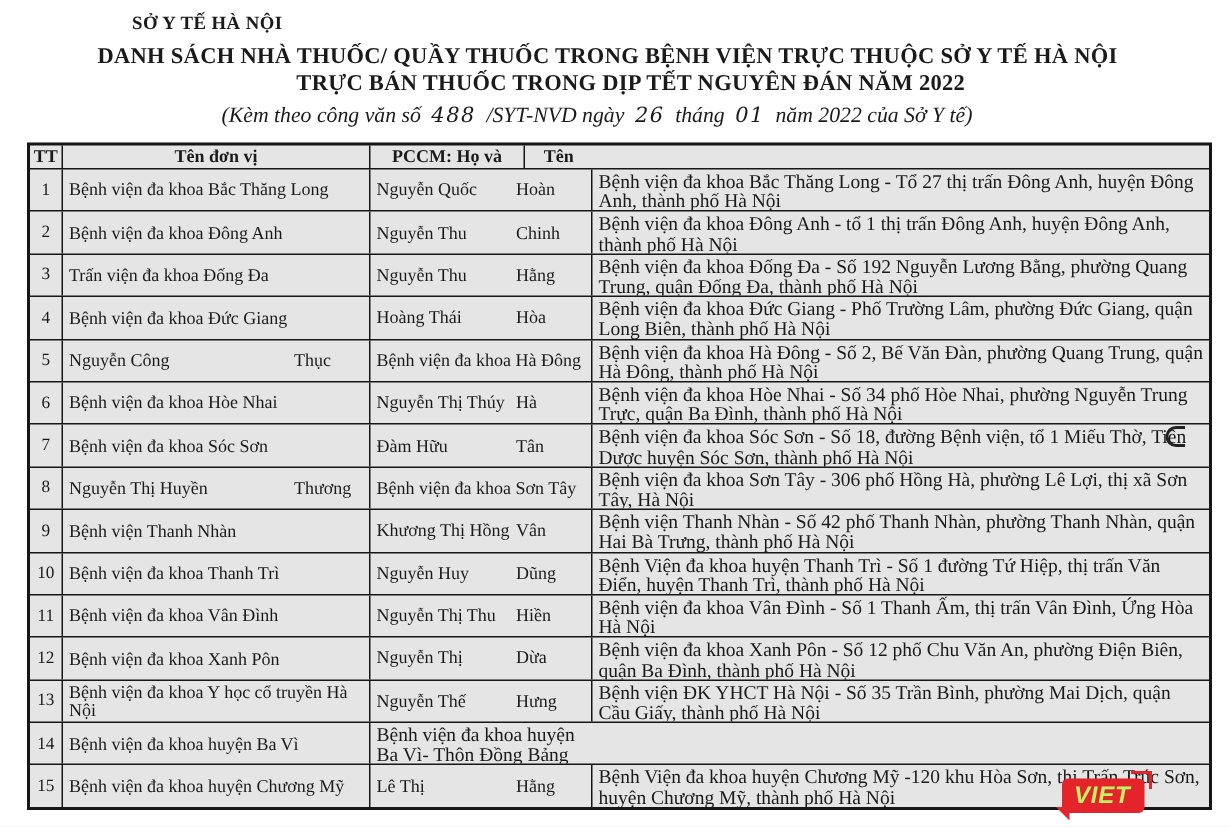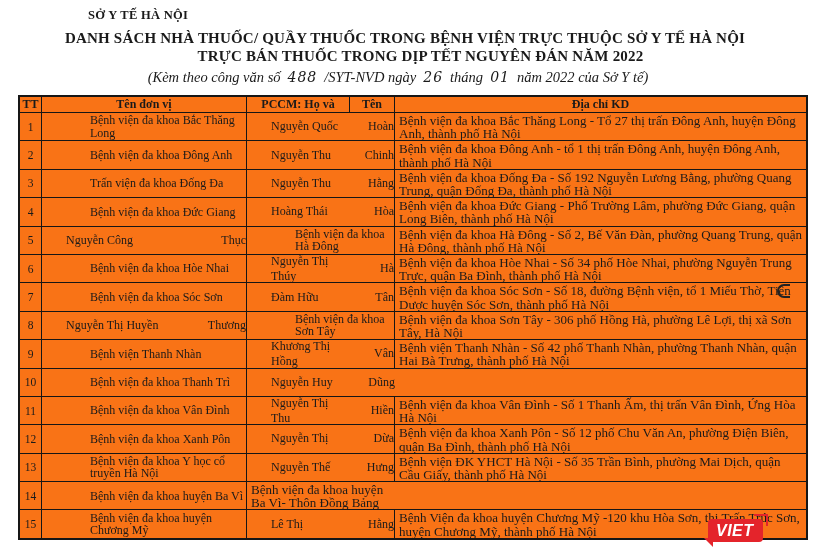--- a/index.html
+++ b/index.html
@@ -22,59 +22,59 @@
     position:absolute;left:0;right:24px;top:69px;text-align:center;
     font-style:italic;font-size:14.5px;
   }
   .hand{
     font-family:"DejaVu Serif",serif;font-style:italic;
     font-size:14px;letter-spacing:1px;padding:0 7px;
   }
   
   .doc-table{
     position:absolute;left:18px;top:95px;width:790px;
-    border:2px solid #161616;box-sizing:border-box;background:#f97316;
+    border:2px solid #161616;box-sizing:border-box;background:#e5e5e5;
   }
   .thead{
     display:grid;grid-template-columns:22px 205px 103px 45px 1fr;
     font-weight:bold;font-size:12px;text-align:center;
     height:15px;line-height:15px;
   }
   .thead .hc{border-right:1.2px solid #161616;overflow:hidden;}
   .thead .hc:last-child{border-right:none;}
   .trow{
     display:grid;grid-template-columns:22px 205px 148px 1fr;
     border-top:1.2px solid #161616;height:28.4px;box-sizing:border-box;
     font-size:12px;
   }
   .c{border-right:1.2px solid #161616;overflow:hidden;box-sizing:border-box;}
   .c:last-child{border-right:none;}
   .c.tt{display:flex;align-items:center;justify-content:center;font-size:11.5px;}
-  .c.unit{display:flex;align-items:center;padding:0 2px 0 4px;line-height:12.5px;margin-left:44px;}
+  .c.unit{display:flex;align-items:center;padding:0 2px 0 4px;line-height:12.5px;}
   .c.name{display:flex;align-items:center;}
-  .name .ho{flex:1;padding-left:4px;margin-left:20px;}
-  .name .ten{width:50px;text-align:right;padding-left:2px;flex:none;}
+  .name .ho{flex:1;padding-left:4px;}
+  .name .ten{width:50px;text-align:left;padding-left:2px;flex:none;}
   .c.addr{
     padding:1px 3px 0 4px;font-size:13px;line-height:13.2px;
     display:block;
   }
   
   .scan-mark{
     position:absolute;left:777px;top:284px;width:11px;height:10px;
     border:2px solid #222;border-right:none;border-radius:8px 0 0 8px;
   }
   
   .viet{position:absolute;left:704px;top:514px;width:70px;height:34px;}
   .viet-fold{
     position:absolute;right:6px;top:0;width:12px;height:10px;
     border:2.5px solid #e4242b;border-left:none;border-bottom:none;
   }
   .viet-main{
     position:absolute;left:4px;top:5px;
-    background:#e4242b;color:#ffffff;
+    background:#e4242b;color:#bef264;
     font-family:"Liberation Sans",sans-serif;font-weight:bold;font-style:italic;
     font-size:16px;line-height:23px;height:23px;padding:0 9px 0 8px;
     border-radius:4px;letter-spacing:.5px;
   }
   .viet-tail{
     position:absolute;left:0px;top:24px;width:0;height:0;
     border-top:9px solid #e4242b;border-left:9px solid transparent;
   }
 </style>
 </head>
@@ -85,21 +85,20 @@
 <div class="title title2">TRỰC BÁN THUỐC TRONG DỊP TẾT NGUYÊN ĐÁN NĂM 2022</div>
 
 <div class="subtitle"><span>(Kèm theo công văn số</span><span class="hand">488</span><span>/SYT-NVD ngày</span><span class="hand">26</span><span>tháng</span><span class="hand">01</span><span>năm 2022 của Sở Y tế)</span></div>
 
 <div class="doc-table">
   <div class="thead">
     <div class="hc">TT</div>
     <div class="hc">Tên đơn vị</div>
     <div class="hc">PCCM: Họ và</div>
     <div class="hc">Tên</div>
-    <div class="hc">Địa chỉ KD</div>
   </div>
   <div>
   <div class="trow">
     <div class="c tt">1</div>
     <div class="c unit">Bệnh viện đa khoa Bắc Thăng Long</div>
     <div class="c name">
       <span class="ho">Nguyễn Quốc</span>
       <span class="ten">Hoàn</span>
     </div>
     <div class="c addr">Bệnh viện đa khoa Bắc Thăng Long - Tổ 27 thị trấn Đông Anh, huyện Đông Anh, thành phố Hà Nội</div>
@@ -185,20 +184,21 @@
     <div class="c addr">Bệnh viện Thanh Nhàn - Số 42 phố Thanh Nhàn, phường Thanh Nhàn, quận Hai Bà Trưng, thành phố Hà Nội</div>
   </div>
 
   <div class="trow">
     <div class="c tt">10</div>
     <div class="c unit">Bệnh viện đa khoa Thanh Trì</div>
     <div class="c name">
       <span class="ho">Nguyễn Huy</span>
       <span class="ten">Dũng</span>
     </div>
+    <div class="c addr">Bệnh Viện đa khoa huyện Thanh Trì - Số 1 đường Tứ Hiệp, thị trấn Văn Điển, huyện Thanh Trì, thành phố Hà Nội</div>
   </div>
 
   <div class="trow">
     <div class="c tt">11</div>
     <div class="c unit">Bệnh viện đa khoa Vân Đình</div>
     <div class="c name">
       <span class="ho">Nguyễn Thị Thu</span>
       <span class="ten">Hiền</span>
     </div>
     <div class="c addr">Bệnh viện đa khoa Vân Đình - Số 1 Thanh Ấm, thị trấn Vân Đình, Ứng Hòa Hà Nội</div>

